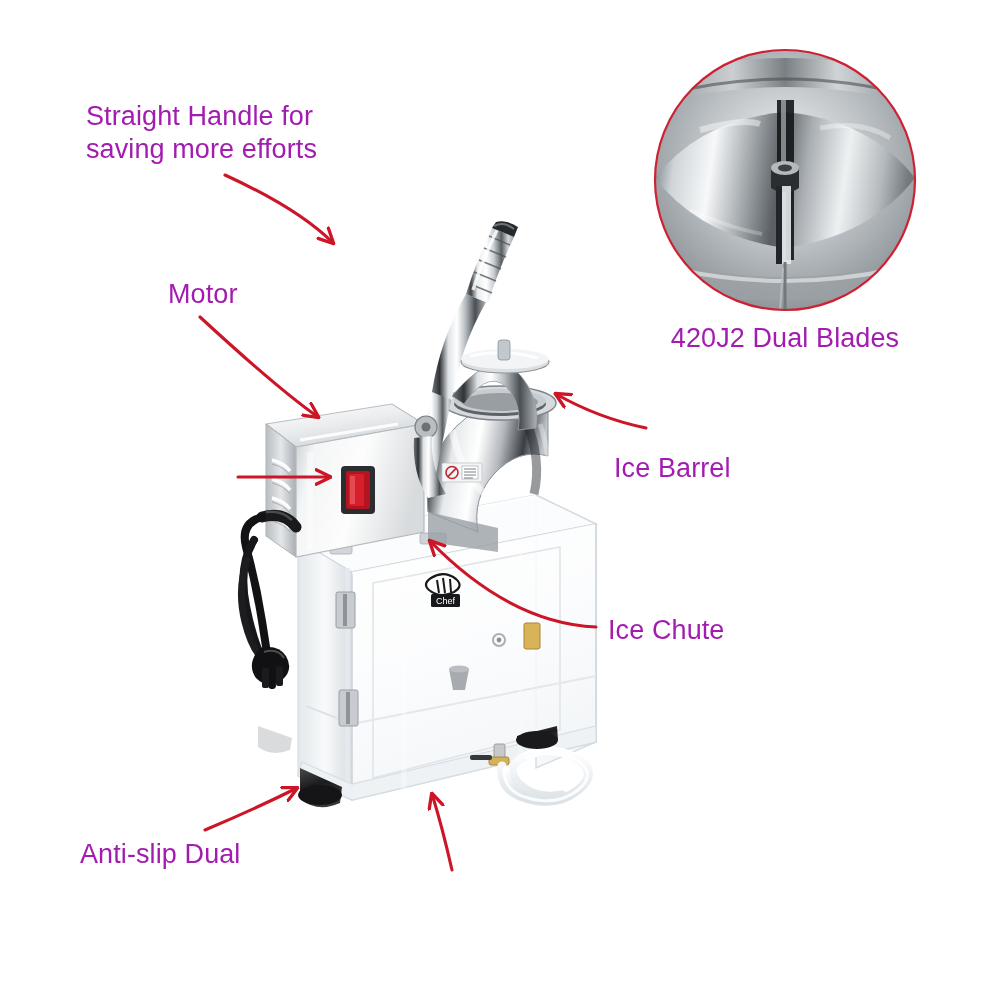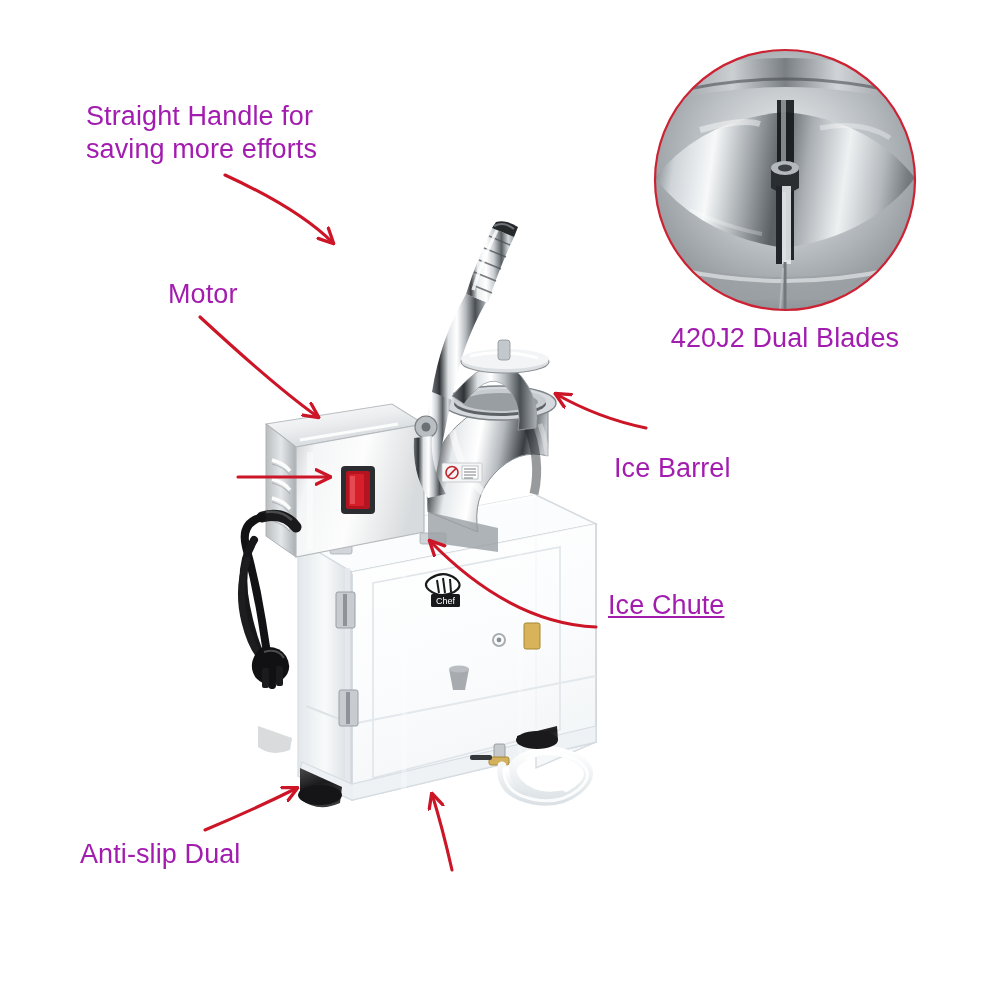--- a/index.html
+++ b/index.html
@@ -369,20 +369,20 @@
   </svg>
 
   <div class="callout" style="left:86px; top:100px;">Straight Handle for
 saving more efforts</div>
 
   <div class="callout" style="left:168px; top:278px;text-align:right;">Motor</div>
 
 
   <div class="callout" style="left:614px; top:440px;margin-top:12px;">Ice Barrel</div>
 
-  <div class="callout" style="left:608px; top:589px;text-decoration:underline;">Ice Chute</div>
+  <div class="callout" style="left:608px; top:614px;">Ice Chute</div>
 
   <div class="callout" style="left:80px; top:838px;">Anti-slip Dual</div>
 
 
   <div class="callout ctr" style="left:785px; top:322px;">420J2 Dual Blades</div>
 
 </div>
 
 </body></html>

